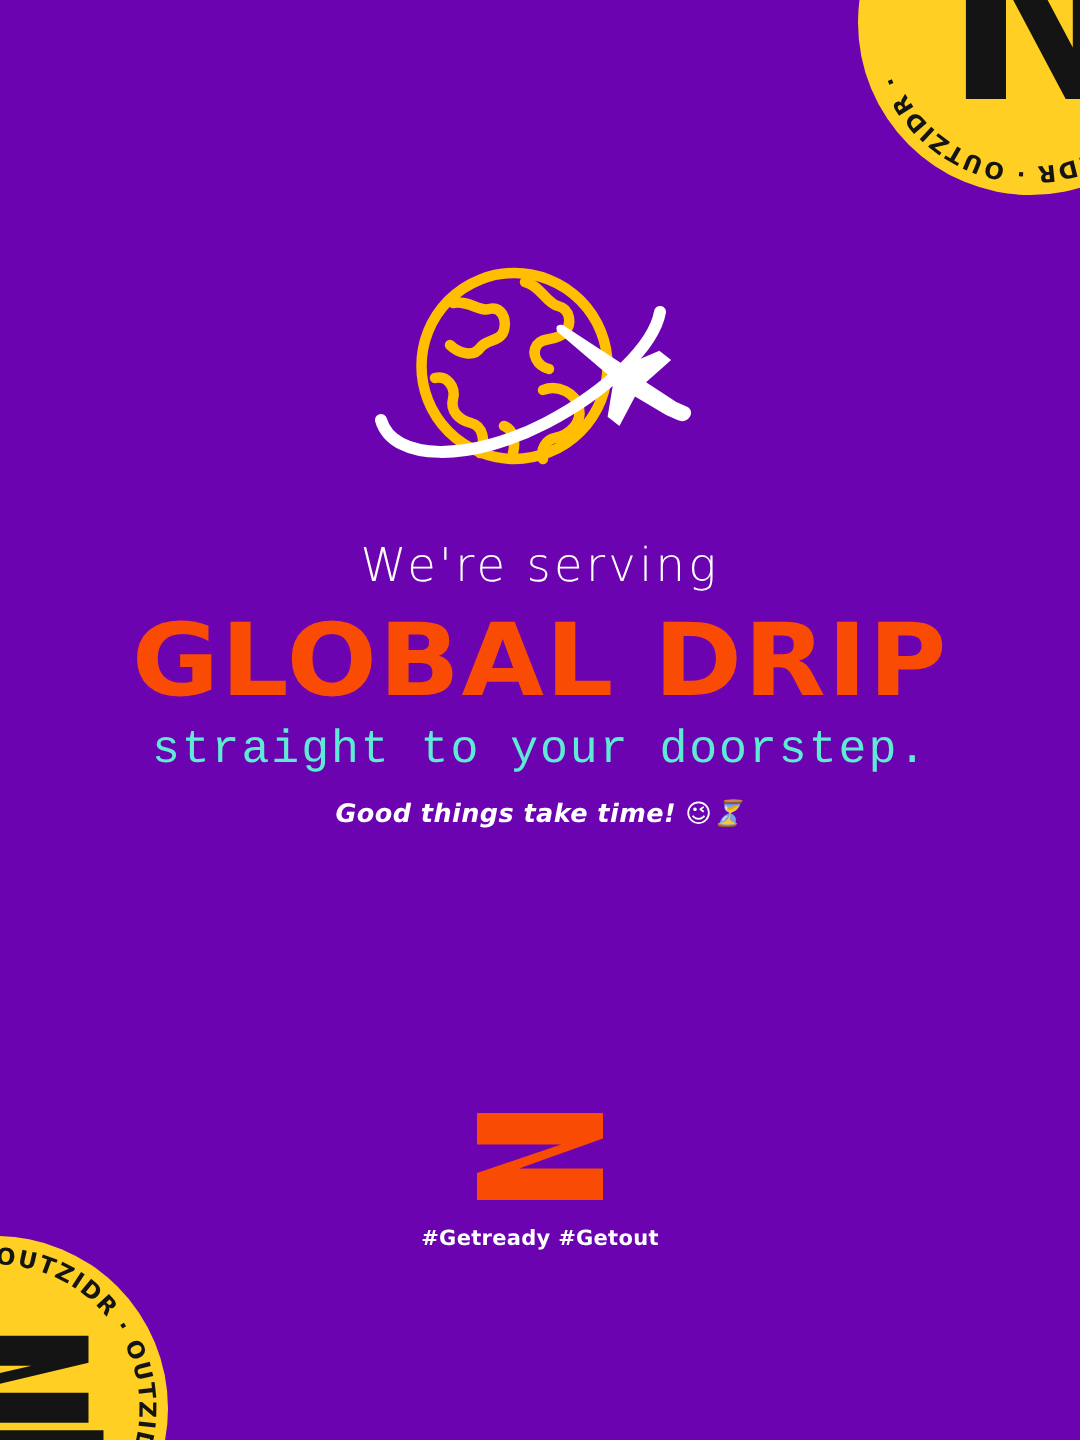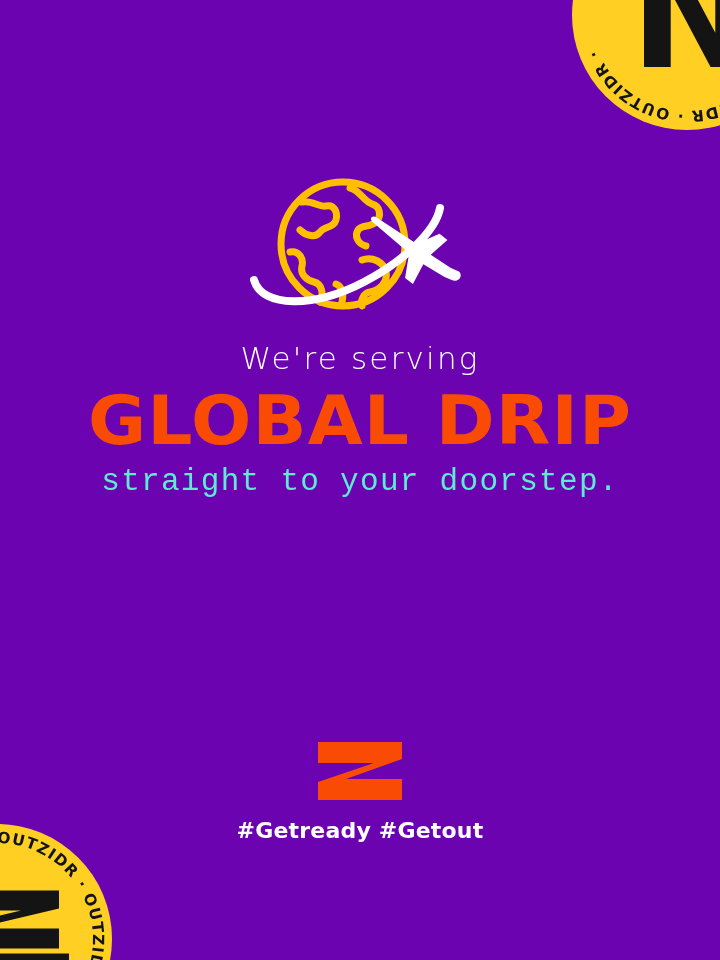--- a/index.html
+++ b/index.html
@@ -101,21 +101,21 @@
   }
   .hero-art svg {
     display: block;
   }
 
   
   .copy {
     position: absolute;
     left: 0;
     right: 0;
-    top: 341px;
+    top: 360px;
     text-align: center;
     padding: 0 24px;
   }
   .eyebrow {
     font-family: "DejaVu Sans", sans-serif;
     font-weight: 300;
     font-size: 31px;
     line-height: 1.1;
     color: #FFFFFF;
     letter-spacing: 2.2px;
@@ -171,21 +171,21 @@
     align-items: center;
   }
   .brand-z {
     width: 84px;
     height: 58px;
     display: block;
   }
   .hashtags {
     font-family: "DejaVu Sans", sans-serif;
     font-weight: bold;
-    font-size: 22px;
+    font-size: 14px;
     color: #FFFFFF;
     letter-spacing: 0.2px;
     margin-top: 18px;
   }
 </style>
 </head>
 <body>
 
 <div class="poster">
 
@@ -236,20 +236,21 @@
       <g transform="translate(150,22) rotate(38)">
         <path d="M 6,30 L 54,26 L 66,4 L 76,4 L 72,26 L 96,24 L 104,22 C 110,21 112,31 104,33 L 96,35 L 72,38 L 76,60 L 66,60 L 54,38 L 6,36 C 1,35.5 1,30.5 6,30 Z" fill="#FFFFFF"></path>
       </g>
     </svg>
   </div>
 
   <div class="copy">
     <p class="eyebrow">We're serving</p>
     <p class="headline">GLOBAL DRIP</p>
     <p class="subhead">straight to your doorstep.</p>
+    <p class="delivery-note">Good things take time! 😉⏳</p>
   </div>
 
   <div class="brand-lockup">
     <svg class="brand-z" viewBox="0 0 84 58">
       <polygon points="0,0 84,0 84,17 28,37 84,37 84,58 0,58 0,40 56,21 0,21" fill="#FA4B05"></polygon>
     </svg>
     <div class="hashtags">#Getready #Getout</div>
   </div>
 
 </div>

